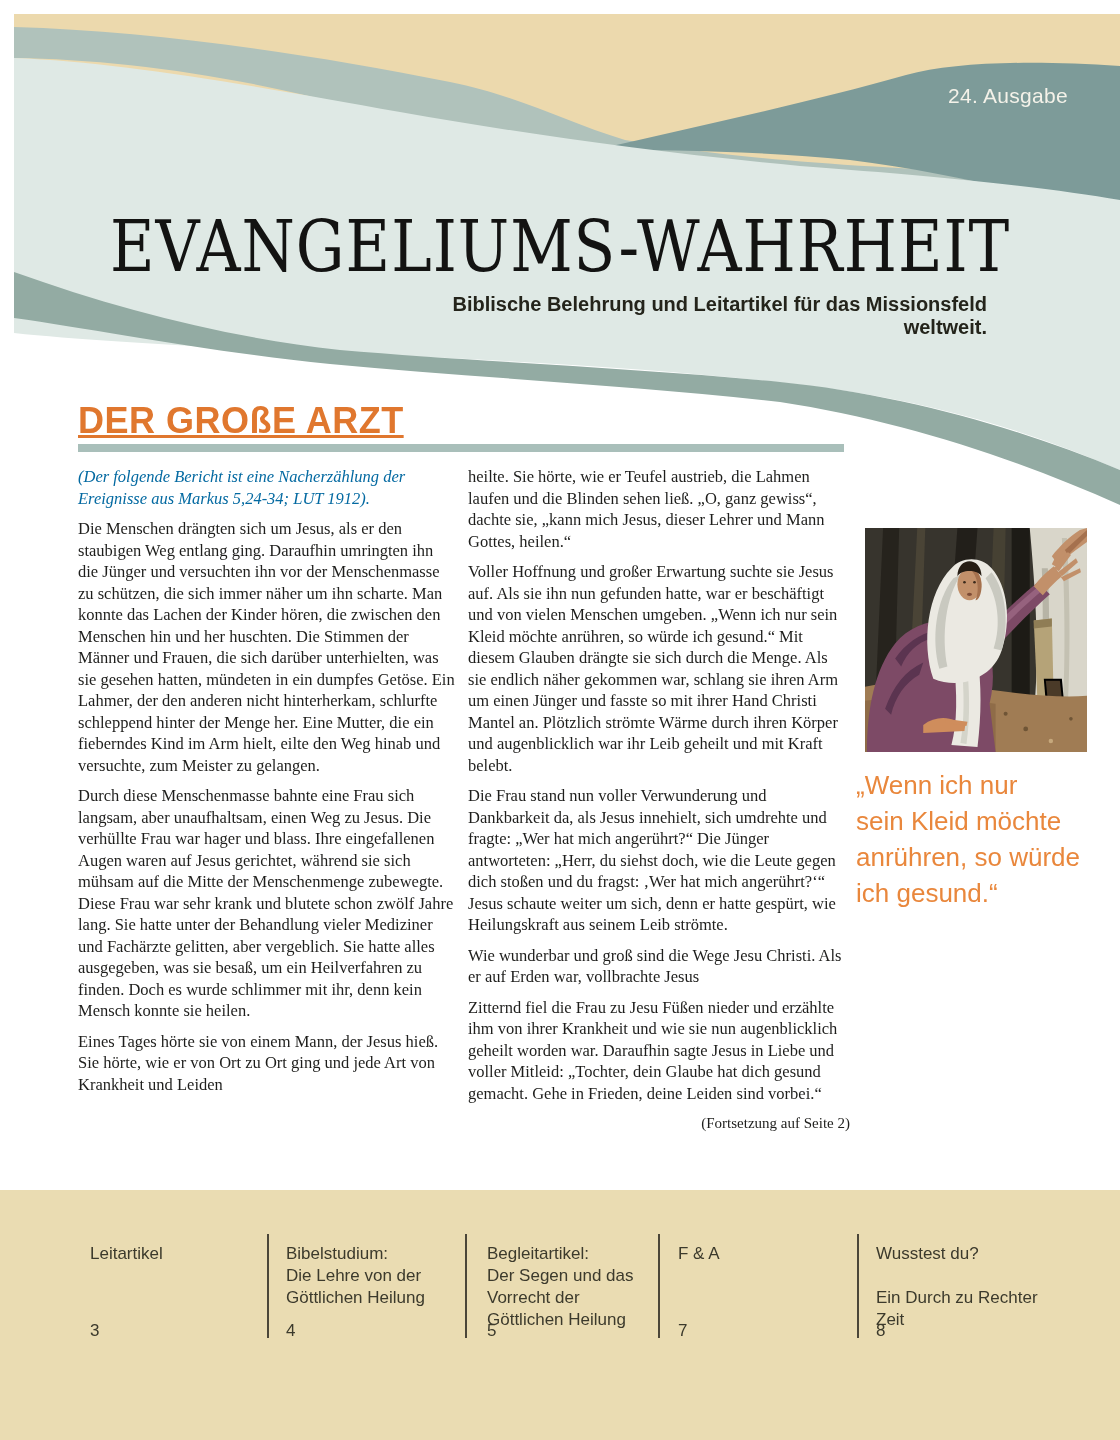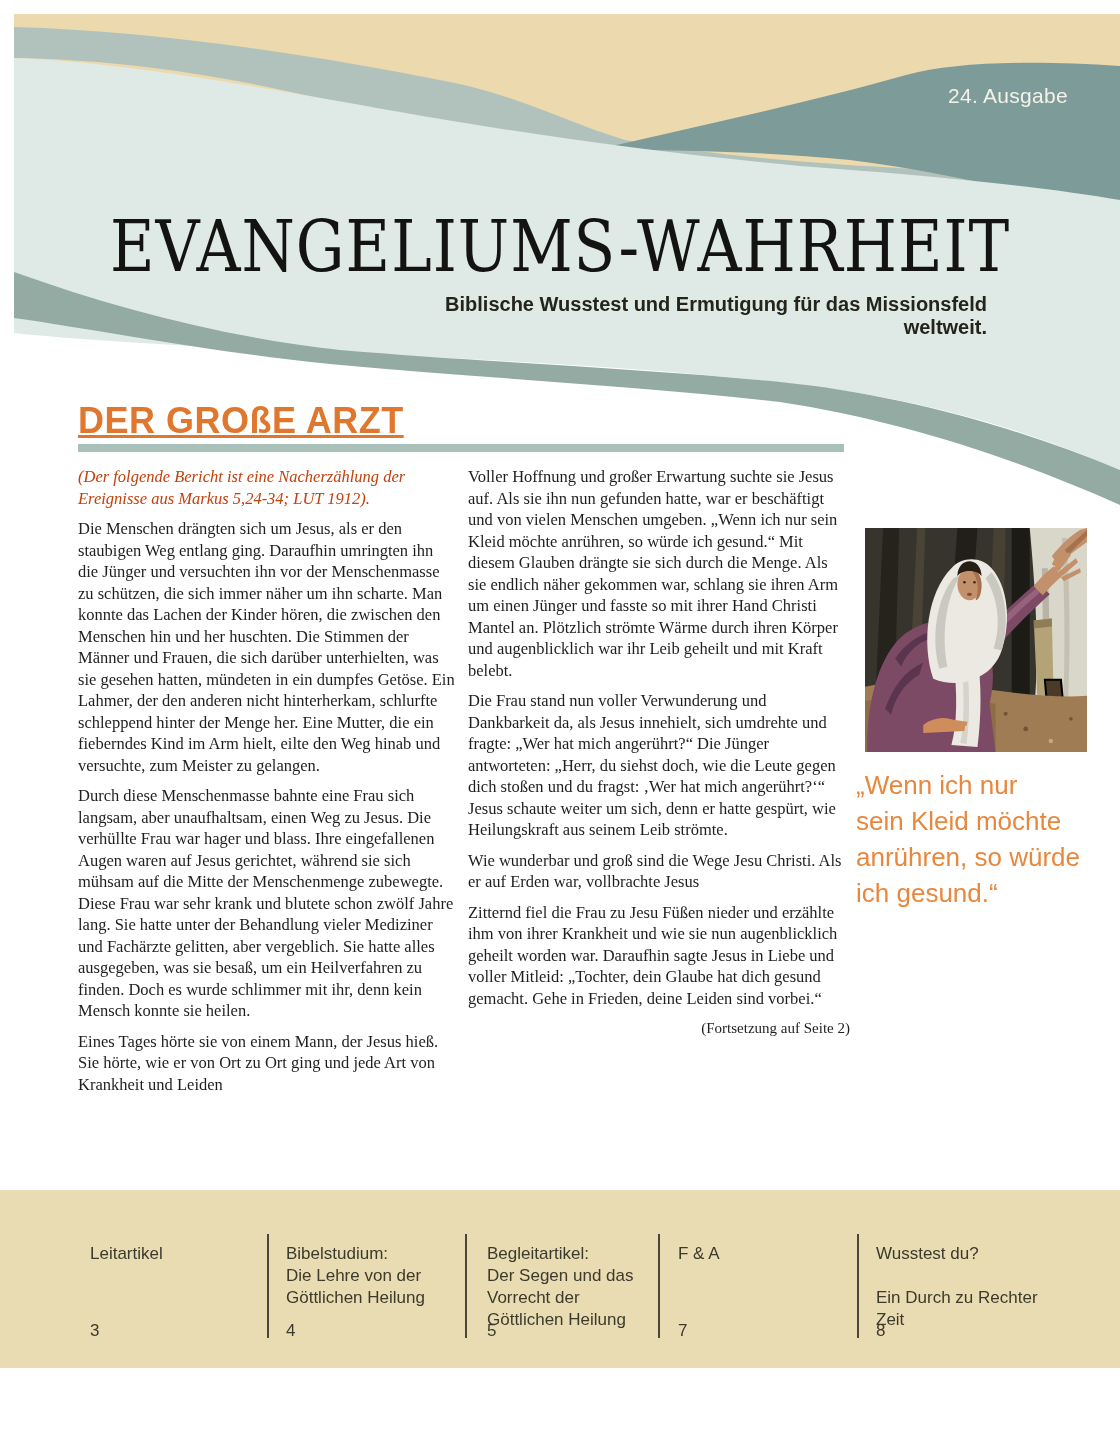--- a/index.html
+++ b/index.html
@@ -19,30 +19,30 @@
 
   
   .article-heading{position:absolute;left:78px;top:400px;font-size:36px;font-weight:600;
                    letter-spacing:.5px;color:#e0772e;text-decoration:underline;}
   .rule{position:absolute;left:78px;top:444px;width:766px;height:8px;background:#a9bfba;}
   .col{position:absolute;top:466px;width:378px;font-family:"Liberation Serif","DejaVu Serif",serif;
        font-size:16.5px;line-height:21.5px;color:#1e1e1c;}
   .col-left{left:78px;}
   .col-right{left:468px;width:382px;}
   .col p{margin:0 0 9px 0;}
-  .intro{font-style:italic;color:#c2410c;}
+  .intro{font-style:italic;color:#0369a1;}
   .continuation{text-align:right;font-size:15px;margin-top:-2px;}
 
   
   .photo{position:absolute;left:865px;top:528px;width:222px;height:224px;display:block;}
   .pull-quote{position:absolute;left:856px;top:767px;width:256px;font-size:26px;line-height:36px;
               color:#e9873c;white-space:pre-line;}
 
   
-  .footer{position:absolute;left:0;top:1190px;width:1120px;height:178px;background:#eadcb2;}
+  .footer{position:absolute;left:0;top:1190px;width:1120px;height:250px;background:#eadcb2;}
   .toc-item{position:absolute;top:0;height:250px;}
   .toc-label{position:absolute;top:53px;left:0;width:170px;font-size:17px;line-height:22px;
              color:#3c3a2c;white-space:pre-line;}
   .toc-page{position:absolute;top:131px;left:0;font-size:17px;color:#3c3a2c;}
   .toc-divider{position:absolute;top:44px;width:2px;height:104px;background:#4b4639;}
 </style>
 </head>
 <body>
 
 <div class="page">
@@ -64,33 +64,34 @@
                L1120,470 C1050,440 960,408 840,390 C700,370 500,360 300,351 C180,346 80,340 14,333 Z" fill="#dfe9e5"></path>
     </g>
     <g>
       <path d="M14,272 C120,310 230,338 340,350 C480,362 640,368 780,382 C900,394 1020,428 1120,470
                L1120,505 C1020,460 900,420 780,402 C640,386 480,378 330,364 C210,352 100,330 14,318 Z" fill="#93aba3"></path>
     </g>
   </svg>
 
   <div class="issue">24. Ausgabe</div>
   <h1 class="masthead">EVANGELIUMS-WAHRHEIT</h1>
-  <div class="subtitle">Biblische Wusstest und Ermutigung für das Missionsfeld weltweit.</div>
+  <div class="subtitle">Biblische Belehrung und Leitartikel für das Missionsfeld weltweit.</div>
 
   <div class="article-heading">DER GROßE ARZT</div>
   <div class="rule"></div>
 
   <div class="col col-left">
     <p class="intro">(Der folgende Bericht ist eine Nacherzählung der Ereignisse aus Markus 5,24-34; LUT 1912).</p>
     <p>Die Menschen drängten sich um Jesus, als er den staubigen Weg entlang ging. Daraufhin umringten ihn die Jünger und versuchten ihn vor der Menschenmasse zu schützen, die sich immer näher um ihn scharte. Man konnte das Lachen der Kinder hören, die zwischen den Menschen hin und her huschten. Die Stimmen der Männer und Frauen, die sich darüber unterhielten, was sie gesehen hatten, mündeten in ein dumpfes Getöse. Ein Lahmer, der den anderen nicht hinterherkam, schlurfte schleppend hinter der Menge her. Eine Mutter, die ein fieberndes Kind im Arm hielt, eilte den Weg hinab und versuchte, zum Meister zu gelangen.</p>
     <p>Durch diese Menschenmasse bahnte eine Frau sich langsam, aber unaufhaltsam, einen Weg zu Jesus. Die verhüllte Frau war hager und blass. Ihre eingefallenen Augen waren auf Jesus gerichtet, während sie sich mühsam auf die Mitte der Menschenmenge zubewegte. Diese Frau war sehr krank und blutete schon zwölf Jahre lang. Sie hatte unter der Behandlung vieler Mediziner und Fachärzte gelitten, aber vergeblich. Sie hatte alles ausgegeben, was sie besaß, um ein Heilverfahren zu finden. Doch es wurde schlimmer mit ihr, denn kein Mensch konnte sie heilen.</p>
     <p>Eines Tages hörte sie von einem Mann, der Jesus hieß. Sie hörte, wie er von Ort zu Ort ging und jede Art von Krankheit und Leiden</p>
   </div>
 
   <div class="col col-right">
+    <p>heilte. Sie hörte, wie er Teufel austrieb, die Lahmen laufen und die Blinden sehen ließ. „O, ganz gewiss“, dachte sie, „kann mich Jesus, dieser Lehrer und Mann Gottes, heilen.“</p>
     <p>Voller Hoffnung und großer Erwartung suchte sie Jesus auf. Als sie ihn nun gefunden hatte, war er beschäftigt und von vielen Menschen umgeben. „Wenn ich nur sein Kleid möchte anrühren, so würde ich gesund.“ Mit diesem Glauben drängte sie sich durch die Menge. Als sie endlich näher gekommen war, schlang sie ihren Arm um einen Jünger und fasste so mit ihrer Hand Christi Mantel an. Plötzlich strömte Wärme durch ihren Körper und augenblicklich war ihr Leib geheilt und mit Kraft belebt.</p>
     <p>Die Frau stand nun voller Verwunderung und Dankbarkeit da, als Jesus innehielt, sich umdrehte und fragte: „Wer hat mich angerührt?“ Die Jünger antworteten: „Herr, du siehst doch, wie die Leute gegen dich stoßen und du fragst: ‚Wer hat mich angerührt?‘“ Jesus schaute weiter um sich, denn er hatte gespürt, wie Heilungskraft aus seinem Leib strömte.</p>
     <p>Wie wunderbar und groß sind die Wege Jesu Christi. Als er auf Erden war, vollbrachte Jesus</p>
     <p>Zitternd fiel die Frau zu Jesu Füßen nieder und erzählte ihm von ihrer Krankheit und wie sie nun augenblicklich geheilt worden war. Daraufhin sagte Jesus in Liebe und voller Mitleid: „Tochter, dein Glaube hat dich gesund gemacht. Gehe in Frieden, deine Leiden sind vorbei.“</p>
     <p class="continuation">(Fortsetzung auf Seite 2)</p>
   </div>
 
   <svg class="photo" viewBox="0 0 221 223" xmlns="http://www.w3.org/2000/svg">
     <g>
       <rect width="221" height="223" fill="#37342d"></rect>

